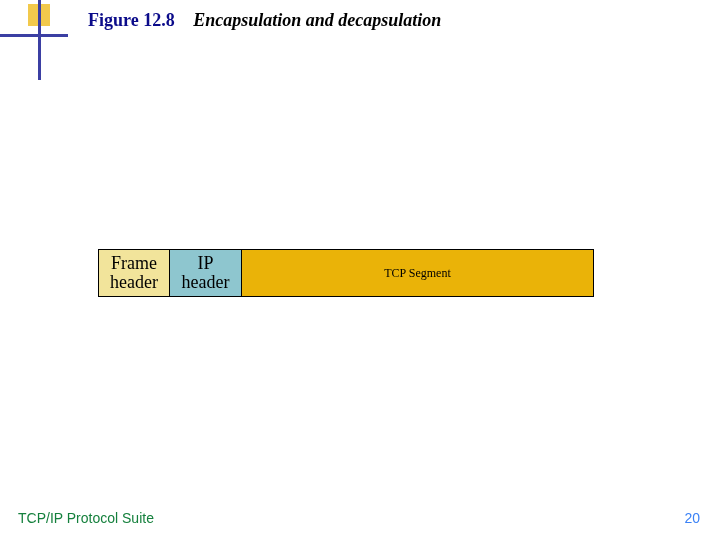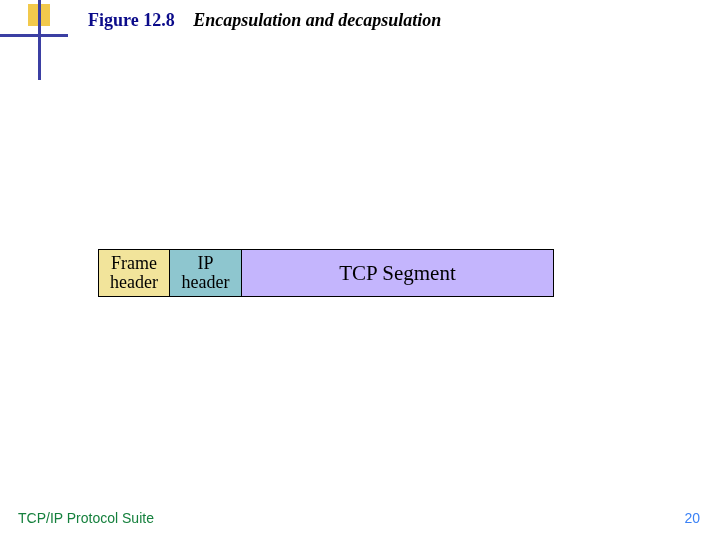--- a/index.html
+++ b/index.html
@@ -83,24 +83,24 @@
   .cell-frame {
     width: 72px;
     background: #f2e49b;
   }
   .cell-ip {
     width: 72px;
     background: #8ec6cf;
     border-left: none;
   }
   .cell-tcp {
-    width: 312px;
-    background: #c4b5fd;
+    width: 352px;
+    background: #eab308;
     border-left: none;
-    font-size: 21px;
+    font-size: 12px;
   }
   
   .footer-left {
     position: absolute;
     left: 18px;
     bottom: 14px;
     font-family: Arial, Helvetica, sans-serif;
     font-size: 14px;
     color: #15803d;
   }

